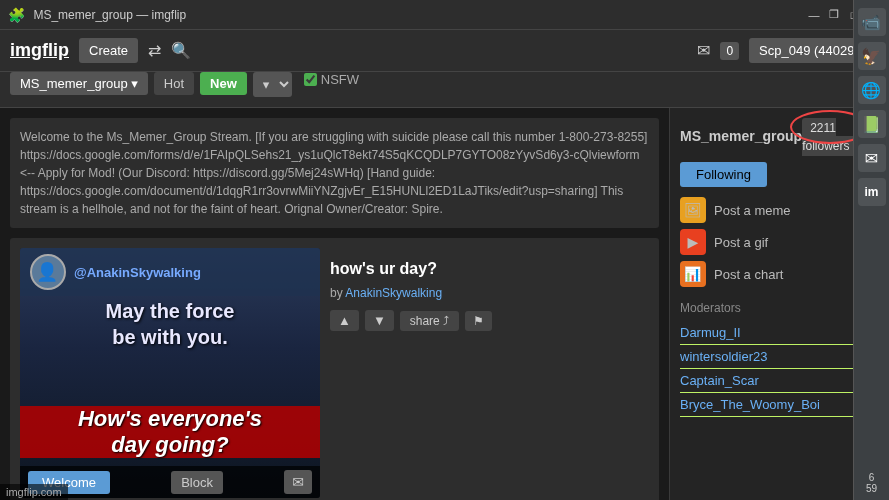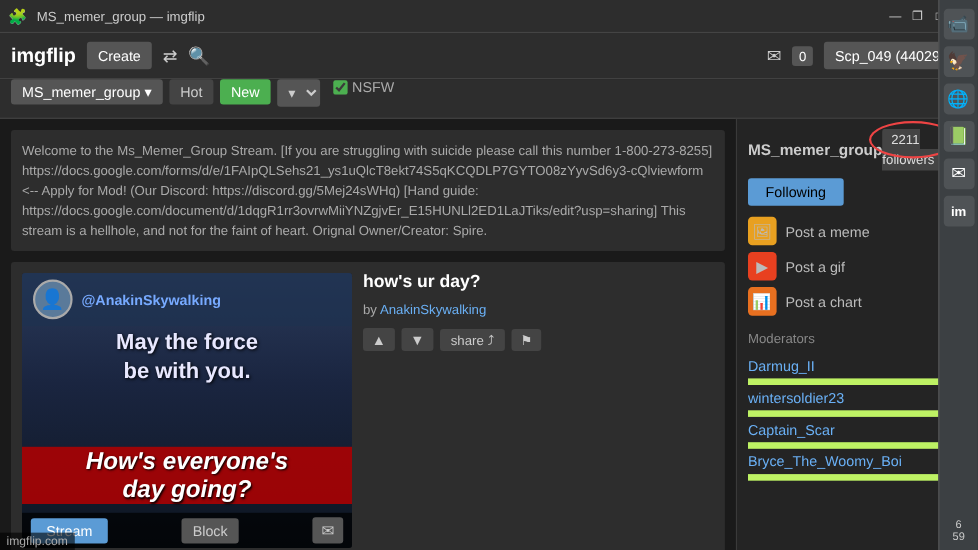--- a/index.html
+++ b/index.html
@@ -36,21 +36,21 @@
     
     .topnav {
       background: #2d2d2d;
       height: 42px;
       display: flex;
       align-items: center;
       padding: 0 10px;
       gap: 10px;
       border-bottom: 1px solid #444;
     }
-    .logo { color: #fff; font-size: 18px; font-weight: bold; }
+    .logo { color: #fff; font-size: 18px; font-weight: bold; text-decoration: underline; }
     .create-btn {
       background: #555;
       color: #fff;
       border: none;
       padding: 5px 10px;
       border-radius: 3px;
       font-size: 13px;
       cursor: pointer;
       display: flex; align-items: center; gap: 4px;
     }
@@ -90,20 +90,21 @@
       color: #ccc;
       border: none;
       padding: 4px 10px;
       border-radius: 3px;
       font-size: 13px;
       cursor: pointer;
     }
     .sort-btn.active {
       background: #4CAF50;
       color: #fff;
+      font-weight: bold;
     }
     .sort-dropdown {
       background: #555;
       color: #ccc;
       border: none;
       padding: 4px 6px;
       border-radius: 3px;
       font-size: 13px;
       cursor: pointer;
     }
@@ -243,20 +244,21 @@
       font-size: 14px;
       cursor: pointer;
     }
 
     
     .post-info {
       flex: 1;
       display: flex;
       flex-direction: column;
       gap: 6px;
+      margin-top: 12px;
     }
     .post-title { color: #fff; font-size: 16px; font-weight: bold; margin-bottom: 2px; }
     .post-author { color: #aaa; font-size: 12px; }
     .post-author span { color: #6ab0f5; cursor: pointer; }
     .post-stats { color: #888; font-size: 11px; }
     .post-vote-row { display: flex; align-items: center; gap: 6px; margin-top: 4px; }
     .vote-btn {
       background: #444;
       color: #ccc;
       border: none;
@@ -339,21 +341,21 @@
       border-radius: 4px;
       display: flex; align-items: center; justify-content: center;
       font-size: 14px;
     }
     .icon-meme { background: #e8a020; }
     .icon-gif { background: #e84020; }
     .icon-chart { background: #e87020; }
 
     .moderators-section { }
     .moderators-title { color: #888; font-size: 12px; margin-bottom: 6px; }
-    .moderator-item { color: #6ab0f5; font-size: 13px; padding: 4px 0; cursor: pointer; border-bottom: 6px solid #bef264; }
+    .moderator-item { color: #6ab0f5; font-size: 13px; padding: 4px 0; cursor: pointer; border-bottom: 1px solid #bef264; }
 
     
     .browser-right {
       position: absolute;
       right: 0;
       top: 0;
       width: 36px;
       height: 500px;
       background: #3c4043;
       display: flex;
@@ -445,21 +447,21 @@
           <div class="post-header-overlay">
             <div class="avatar-circle">👤</div>
             <span class="post-username">@AnakinSkywalking</span>
           </div>
 
           <div class="force-text">May the force<br>be with you.</div>
 
           <div class="bottom-text">How's everyone's<br>day going?</div>
 
           <div class="post-actions-overlay">
-            <button class="follow-btn">Stream</button>
+            <button class="follow-btn">Welcome</button>
             <button class="block-btn">Block</button>
             <button class="mail-icon-btn">✉</button>
           </div>
         </div>
       </div>
 
       <div class="post-info">
         <div class="post-title">how's ur day?</div>
         <div class="post-author">
           by <span>AnakinSkywalking</span>

